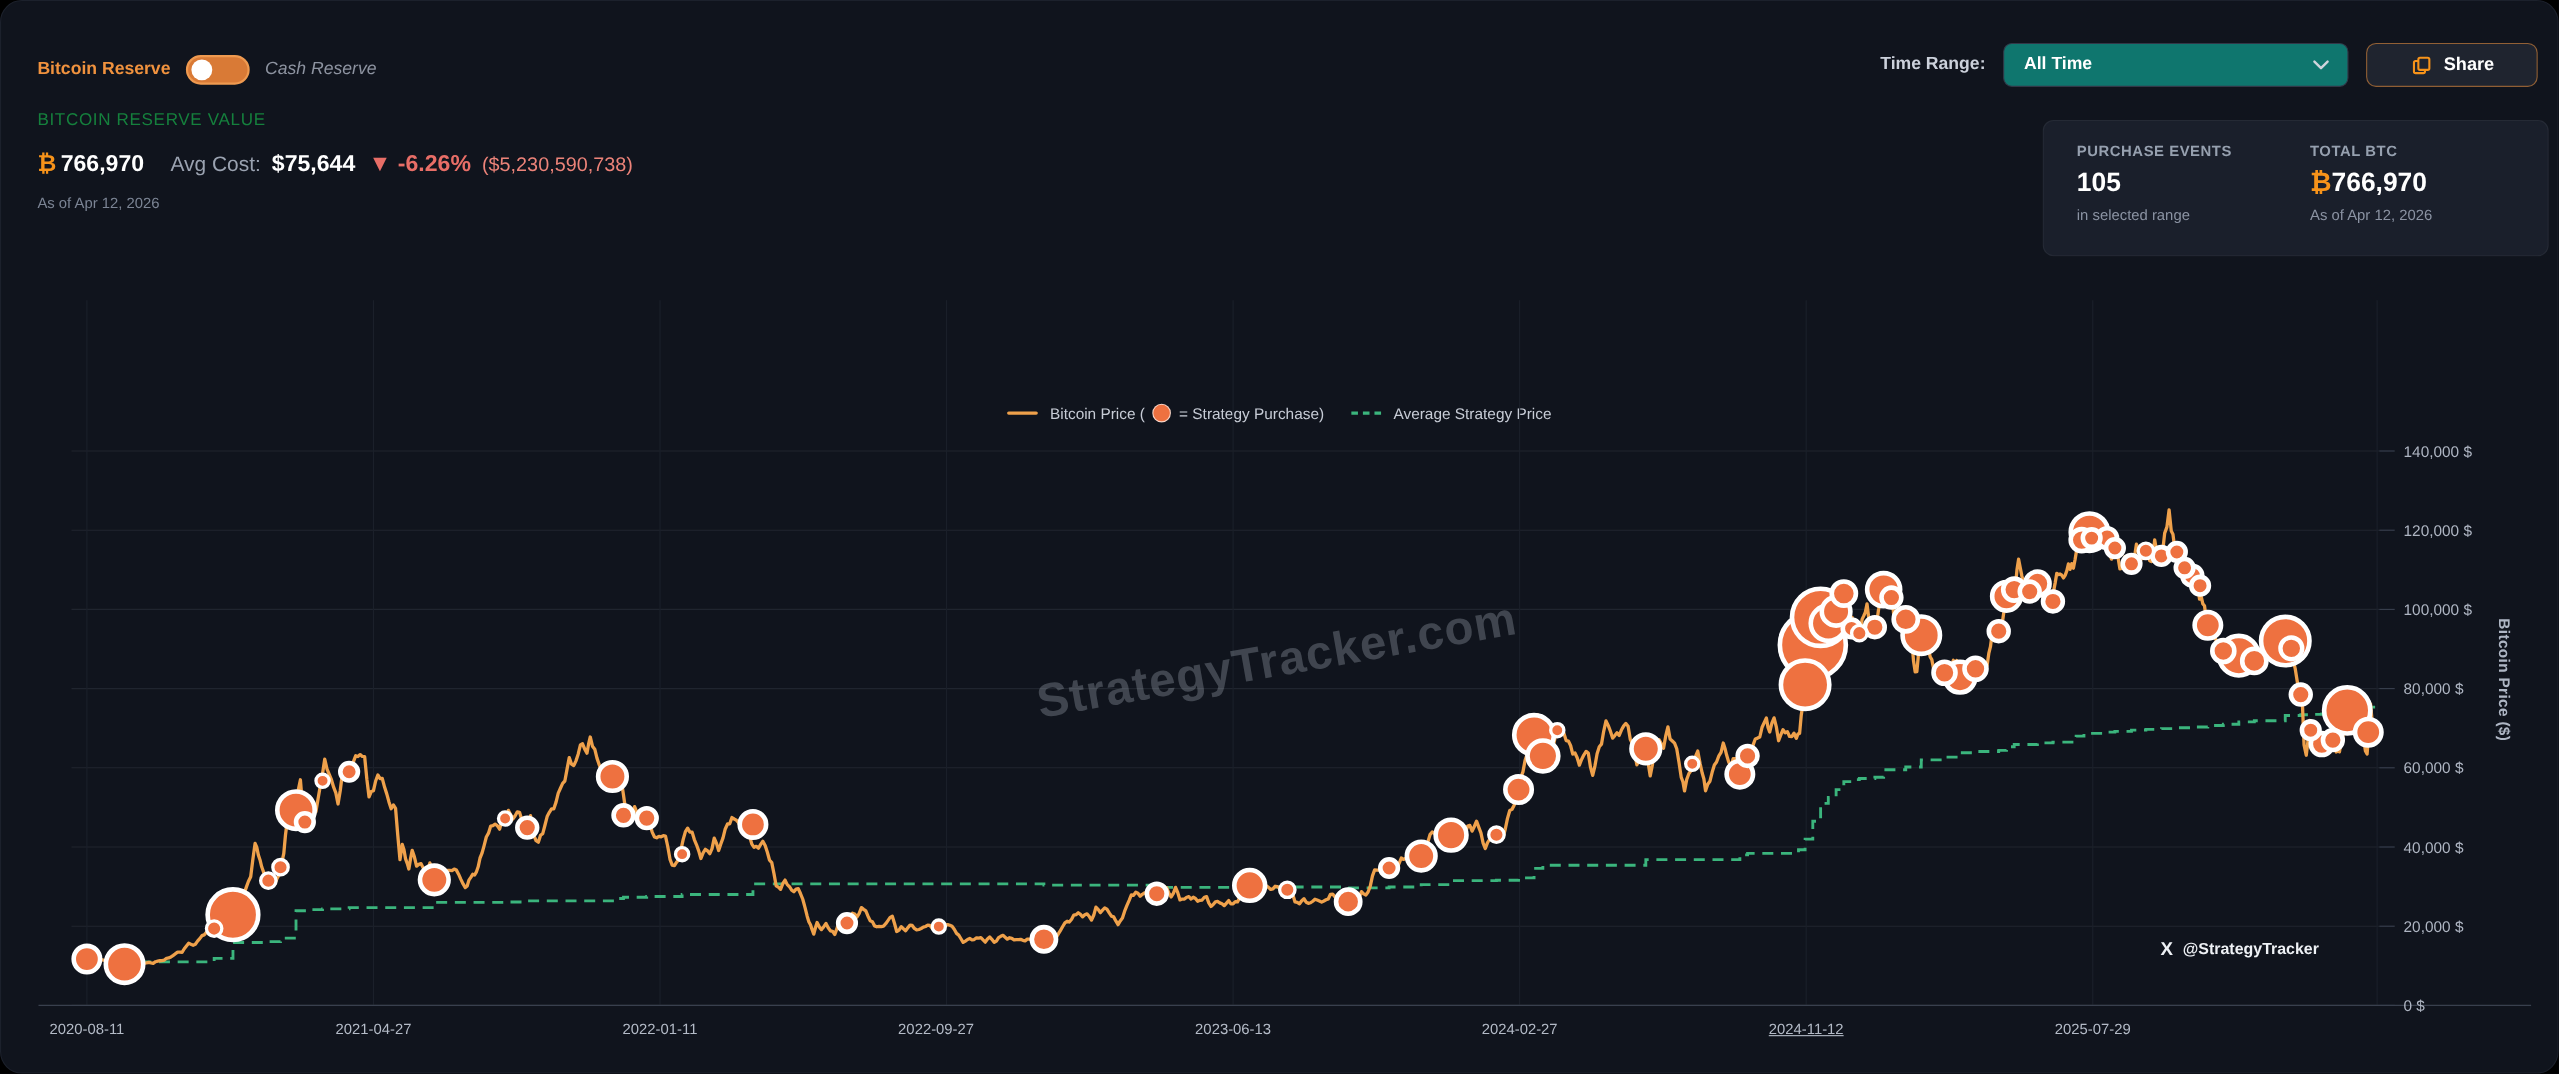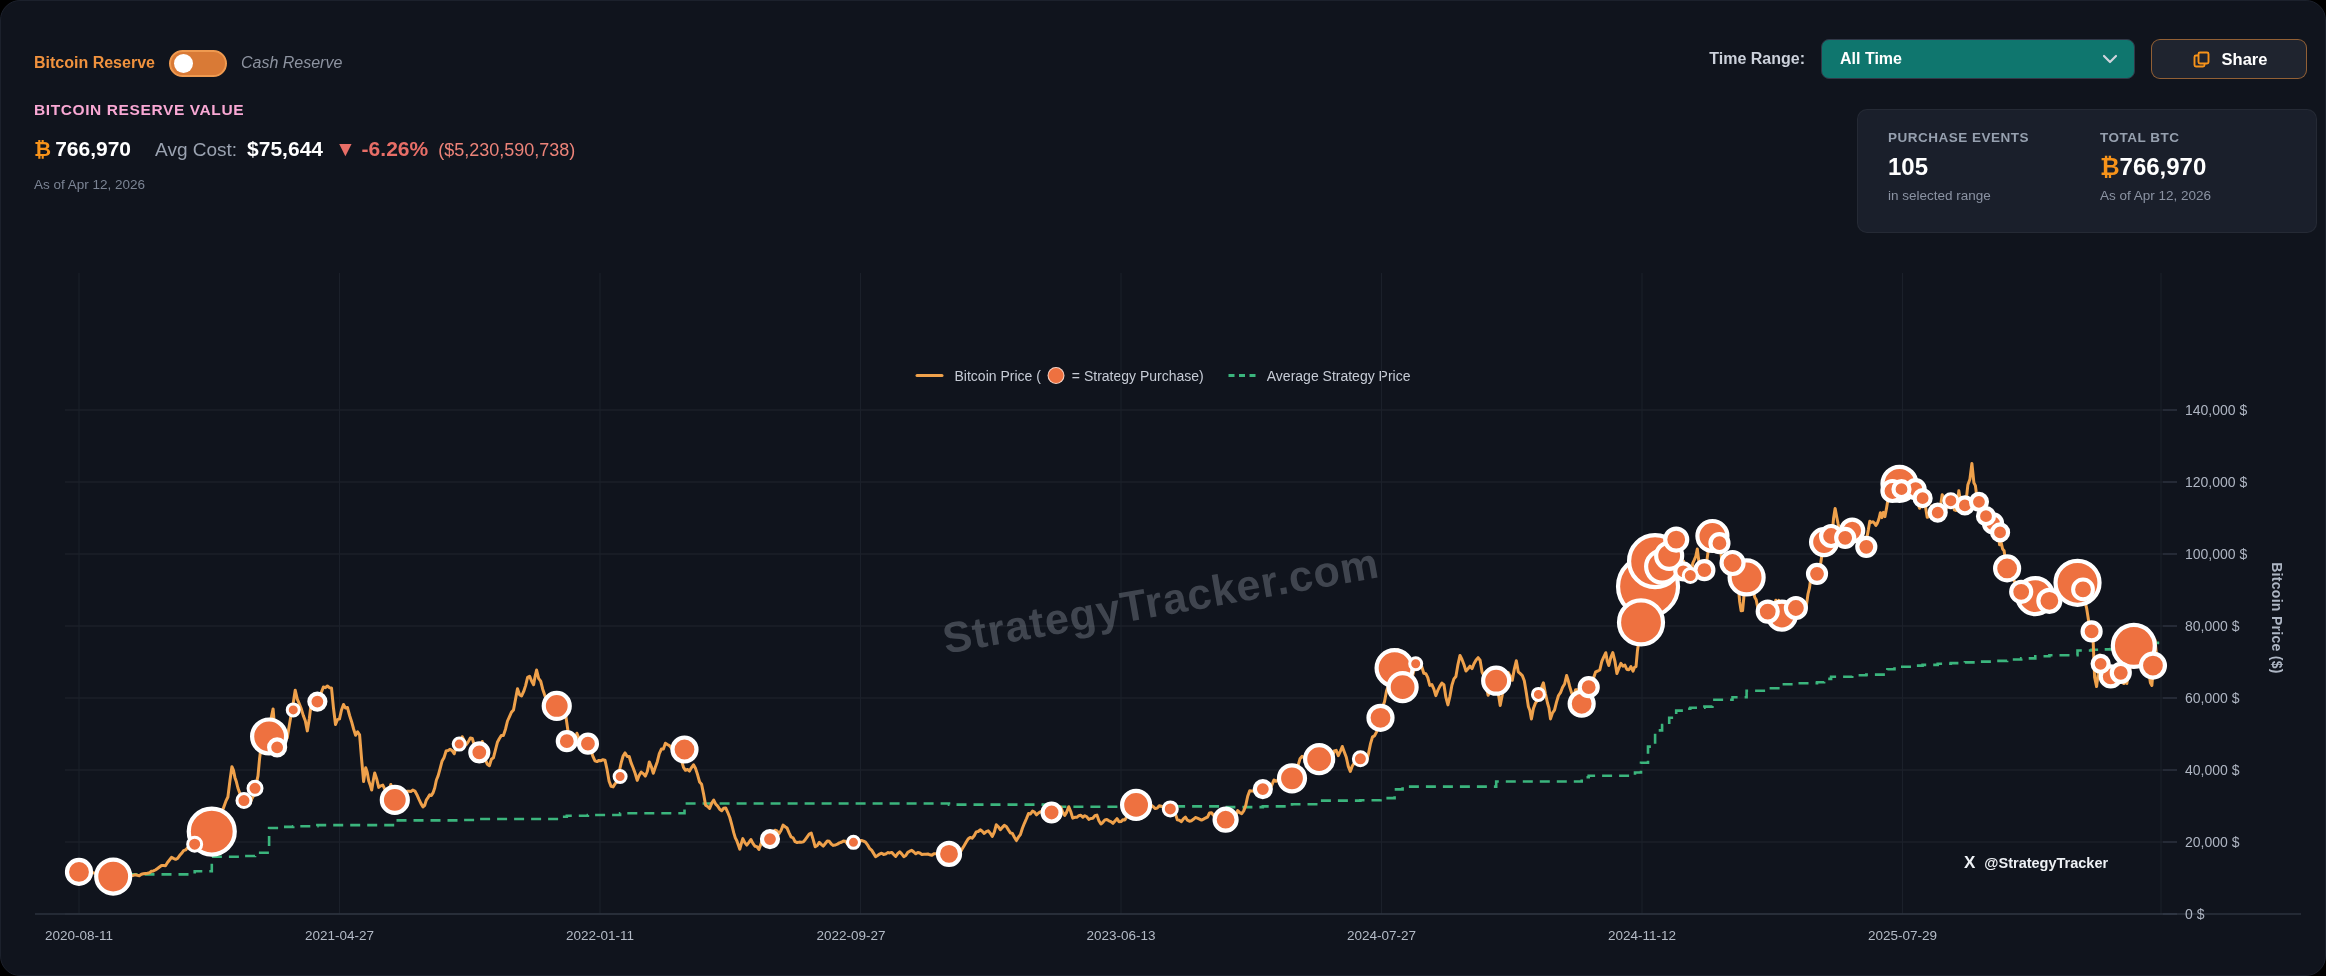--- a/index.html
+++ b/index.html
@@ -15,21 +15,21 @@
 
   .controls { position:absolute; top:38px; right:18px; display:flex; align-items:center; gap:16px; }
   .tr-label { color:#ccd1db; font-size:16px; font-weight:600; }
   .dropdown { width:314px; height:40px; background:#0f766e; border:1px solid #323848; border-radius:8px; display:flex; align-items:center; justify-content:space-between; padding:0 16px 0 18px; cursor:pointer; }
   .dropdown .val { color:#fff; font-weight:700; font-size:16px; }
   .share { height:40px; min-width:156px; background:#1f242f; border:1px solid rgba(240,146,58,.55); border-radius:9px; display:flex; align-items:center; justify-content:center; gap:10px; cursor:pointer; }
   .share span.txt { color:#fff; font-weight:700; font-size:16.5px; }
 
   
   .headline { position:absolute; left:33px; top:100px; }
-  .hl-label { color:#f9a8d4; font-size:15.5px; font-weight:700; letter-spacing:.6px; }
+  .hl-label { color:#15803d; font-size:15.5px; font-weight:400; letter-spacing:.6px; }
   .hl-value { color:#e86e67; font-size:56px; font-weight:800; letter-spacing:-1px; margin-top:8px; line-height:1.05; }
   .hl-stats { display:flex; align-items:baseline; gap:10px; margin-top:18px; white-space:nowrap; }
   .btc-sym { color:#f7931a; font-weight:800; font-size:21px; }
   .btc-amt { color:#fff; font-weight:800; font-size:21px; margin-left:-6px; }
   .avg-lbl { color:#9aa2b0; font-size:19px; margin-left:14px; }
   .avg-val { color:#fff; font-weight:800; font-size:21px; }
   .chg-pct { color:#e86e67; font-weight:700; font-size:21px; margin-left:2px; }
   .chg-abs { color:#ec8379; font-size:18px; }
   .as-of { color:#7b8494; font-size:13.5px; margin-top:16px; }
 
@@ -241,22 +241,22 @@
       <div class="y-tick-label" style="top: 697px;">60,000 $</div>
       <div class="y-tick-label" style="top: 625px;">80,000 $</div>
       <div class="y-tick-label" style="top: 553px;">100,000 $</div>
       <div class="y-tick-label" style="top: 481px;">120,000 $</div>
       <div class="y-tick-label" style="top: 409px;">140,000 $</div>
       <div class="x-tick-label" style="left: 78px;">2020-08-11</div>
       <div class="x-tick-label" style="left: 338.501px;">2021-04-27</div>
       <div class="x-tick-label" style="left: 599.003px;">2022-01-11</div>
       <div class="x-tick-label" style="left: 850px;">2022-09-27</div>
       <div class="x-tick-label" style="left: 1120.01px;">2023-06-13</div>
-      <div class="x-tick-label" style="left: 1380.51px;">2024-07-27</div>
-      <div class="x-tick-label" style="left: 1641.01px;">2024-11-12</div>
+      <div class="x-tick-label" style="left: 1380.51px;">2024-02-27</div>
+      <div class="x-tick-label" style="left: 1641.01px; text-decoration: underline;">2024-11-12</div>
       <div class="x-tick-label" style="left: 1901.51px;">2025-07-29</div>
     </div>
   <div class="axis-title">Bitcoin Price ($)</div>
   <div class="watermark">StrategyTracker.com</div>
   <div class="footer-handle">
     <span class="xlogo">X</span>
     <span class="handle">@StrategyTracker</span>
   </div>
 </div>
 

